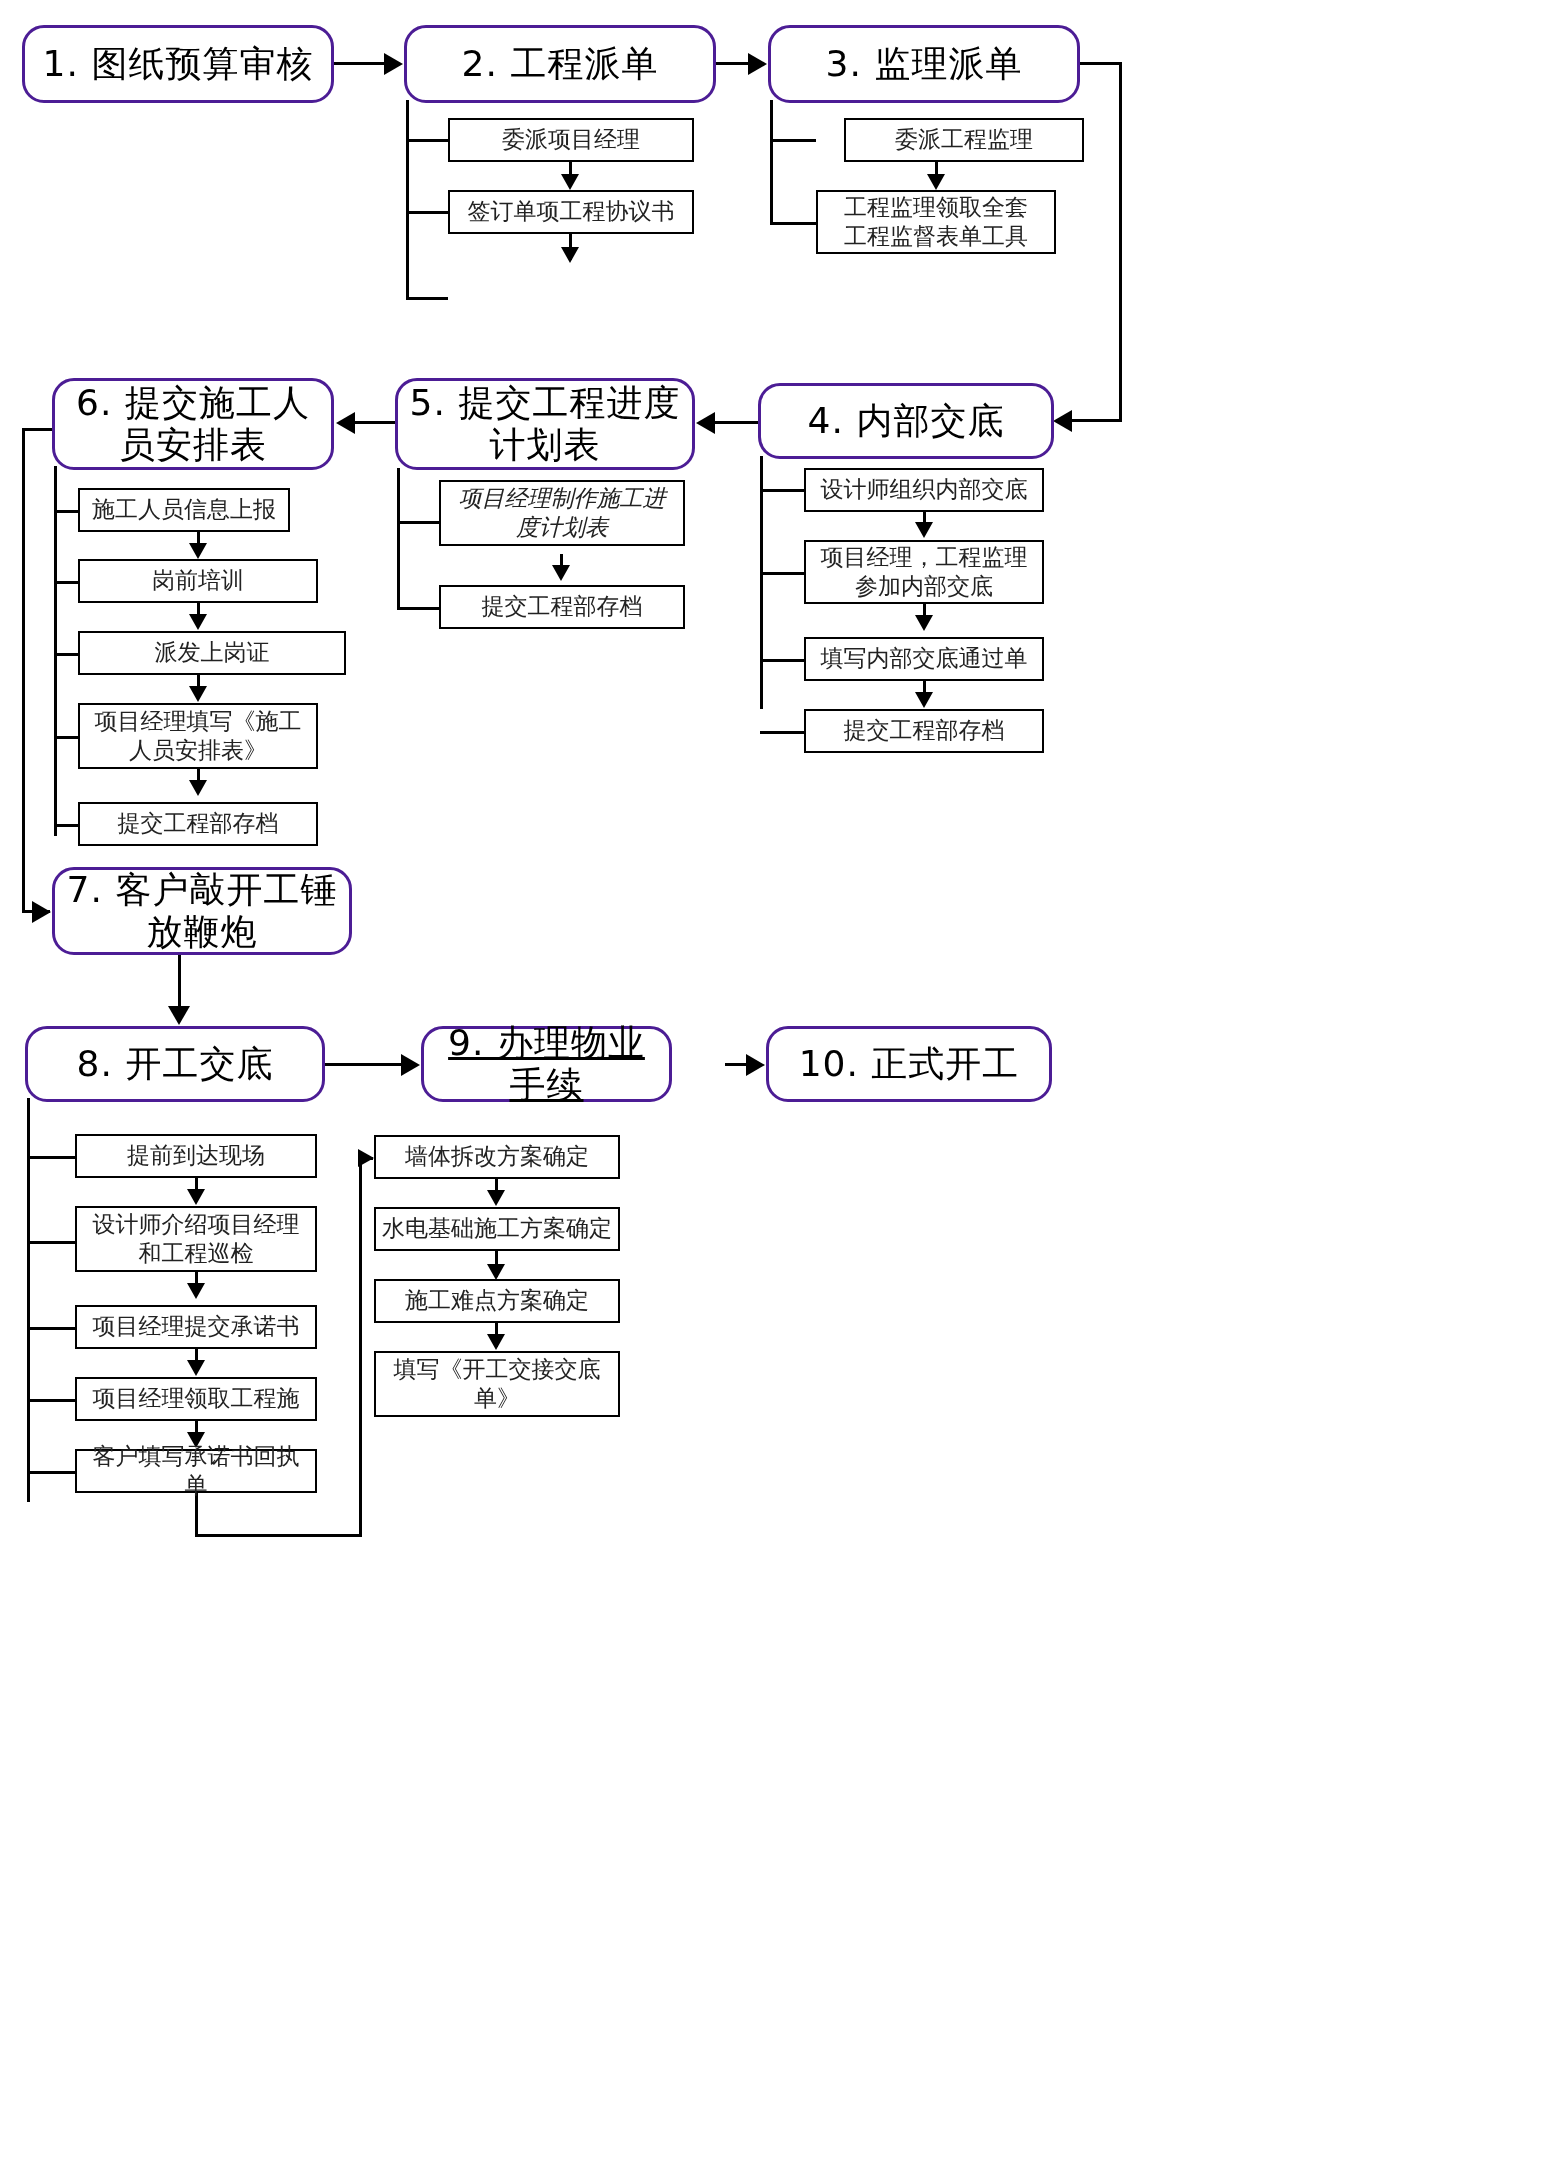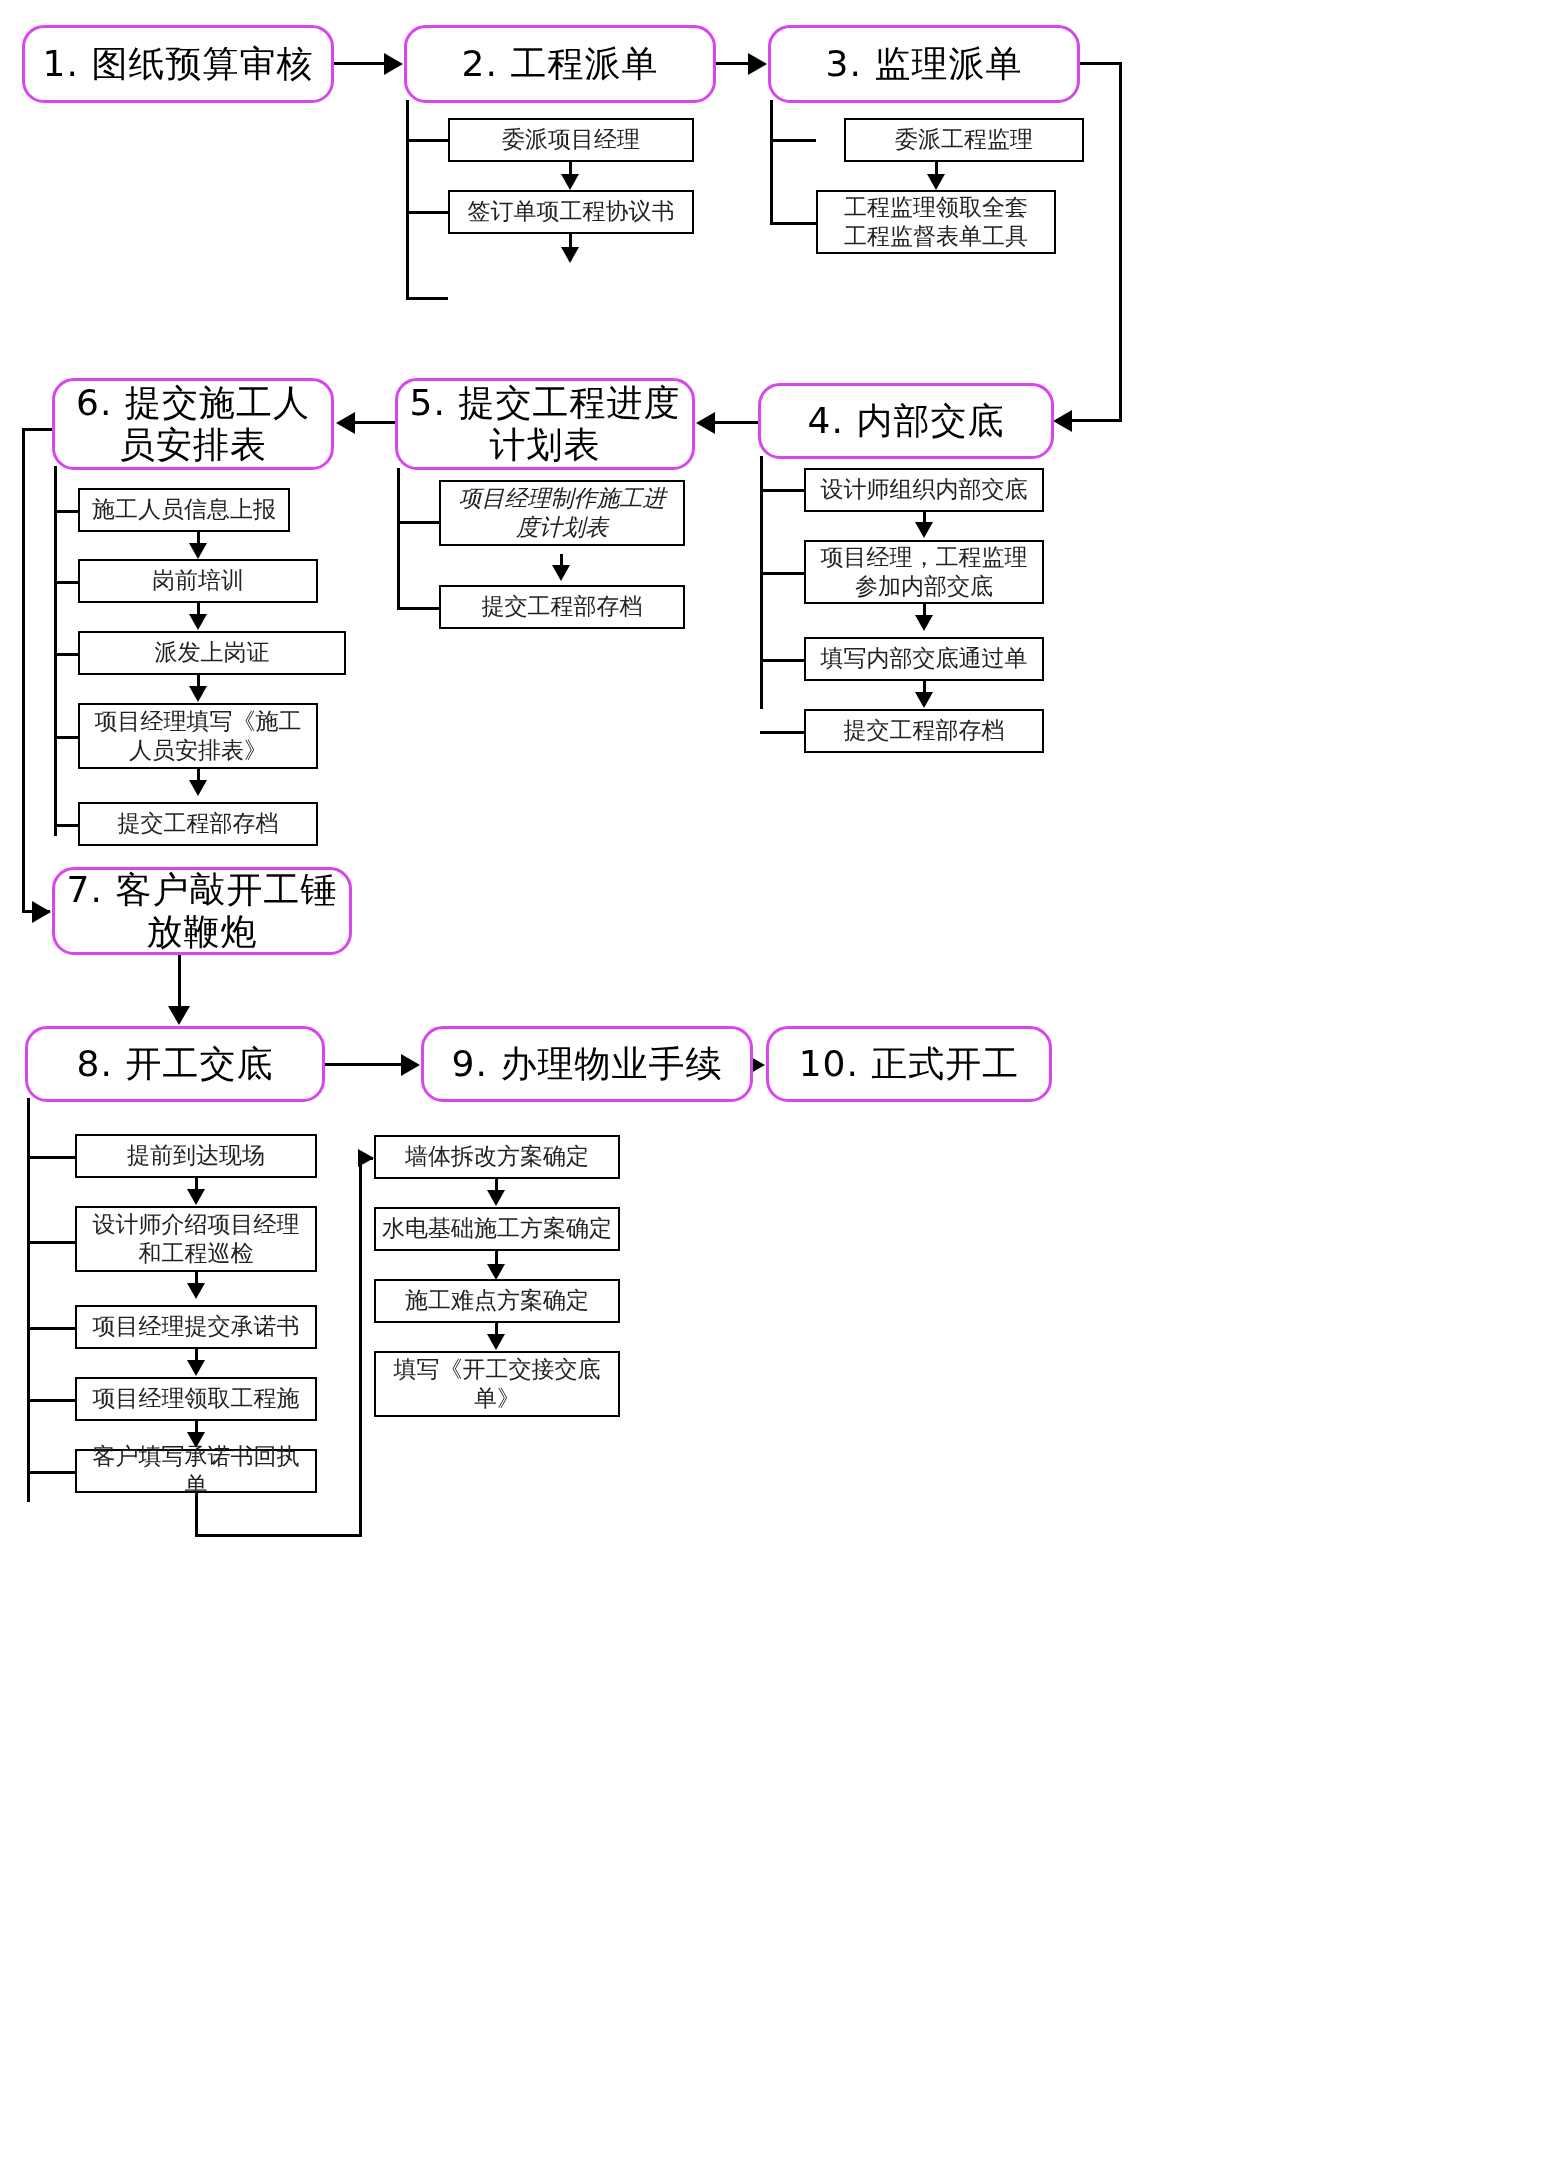--- a/index.html
+++ b/index.html
@@ -15,21 +15,21 @@
     position: relative;
     width: 1562px;
     height: 2168px;
     background: #ffffff;
     overflow: hidden;
   }
   
   .stage {
     position: absolute;
     box-sizing: border-box;
-    border: 3px solid #d946ef;
+    border: 3px solid #4c1d95;
     border-radius: 22px;
     background: #ffffff;
     display: flex;
     align-items: center;
     justify-content: center;
     text-align: center;
     font-size: 36px;
     line-height: 1.18;
     letter-spacing: 1px;
     font-family: "DejaVu Sans", "Liberation Sans", sans-serif;
@@ -270,21 +270,21 @@
 放鞭炮</span>
   </div>
 
   <div class="ln v" style="left:178px; top:955px; height:62px;"></div>
   <div class="arw down" style="left:168px; top:1006px;"></div>
 
   <div class="stage" style="left:25px; top:1026px; width:300px; height:76px;">
     <span>8. 开工交底</span>
   </div>
 
-  <div class="stage" style="left:421px; top:1026px; width:332px; height:76px;">
+  <div class="stage" style="left:421px; top:1026px; width:251px; height:76px;text-decoration:underline;">
     <span>9. 办理物业手续</span>
   </div>
 
   <div class="stage" style="left:766px; top:1026px; width:286px; height:76px;">
     <span>10. 正式开工</span>
   </div>
 
   <div class="ln h" style="left:325px; top:1063px; width:76px;"></div>
   <div class="arw right" style="left:401px; top:1054px;"></div>
 

